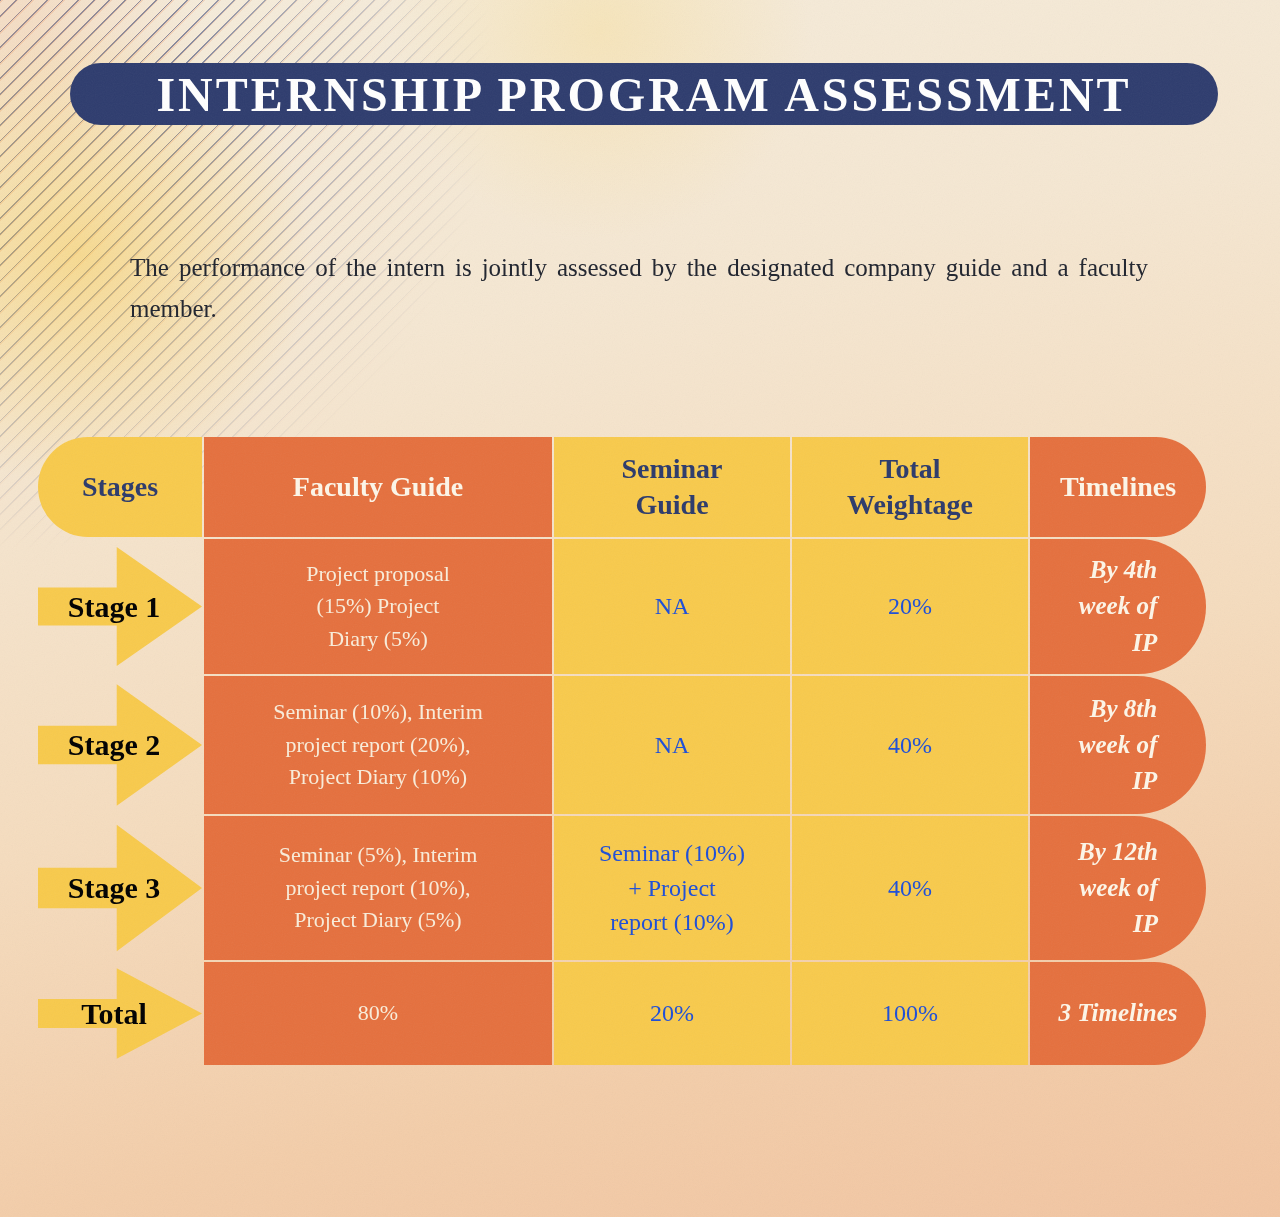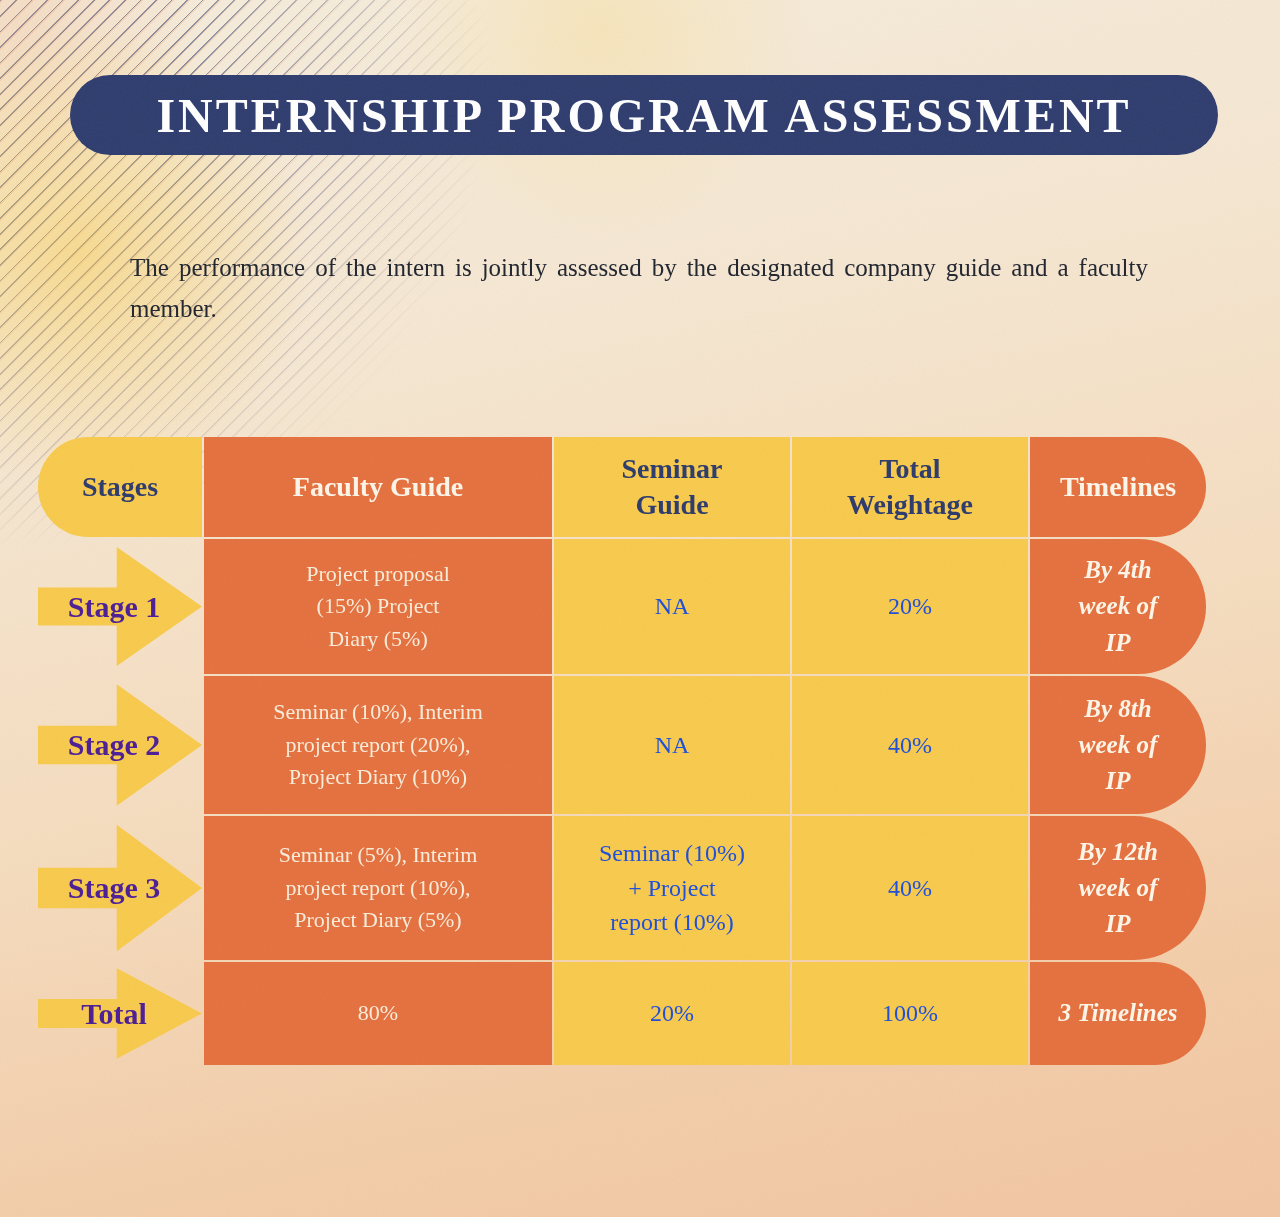--- a/index.html
+++ b/index.html
@@ -26,21 +26,21 @@
     position:absolute;inset:0;pointer-events:none;
     background:
       radial-gradient(circle 340px at 80px 255px, rgba(249,203,77,0.50), rgba(249,203,77,0) 68%),
       radial-gradient(circle 300px at 600px 30px, rgba(248,216,125,0.32), rgba(248,216,125,0) 70%),
       radial-gradient(circle 260px at 20px 20px, rgba(240,150,90,0.18), rgba(240,150,90,0) 70%);
   }
   .grain{position:absolute;inset:0;width:100%;height:100%;opacity:0.055;pointer-events:none;}
 
   
   .banner{
-    position:absolute;left:70px;top:75px;width:1148px;height:80px;
+    position:absolute;left:70px;top:63px;width:1148px;height:62px;
     background:#2e3c6e;border-radius:43px;
     display:flex;align-items:center;justify-content:center;
   }
   .banner h1{
     margin:0;color:#ffffff;font-size:48px;font-weight:bold;
     letter-spacing:3px;white-space:nowrap;
   }
 
   
   .intro{
@@ -57,35 +57,35 @@
     grid-template-rows:100px 135px 138px 144px 103px;
     gap:2px;
   }
   .cell{
     display:flex;align-items:center;justify-content:center;
     text-align:center;white-space:pre-line;
   }
   .c-yellow{background:#f8ca4c;}
   .c-orange{background:#e5703e;}
   .hdr-left{border-radius:999px 0 0 999px;}
-  .tl{border-radius:0 999px 999px 0;}
+  .tl{border-radius:0 999px 999px 0;text-align:right;}
   .navy-b{color:#2c3a6b;font-weight:bold;font-size:28px;line-height:1.3;}
   .cream-b{color:#fdf6e8;font-weight:bold;font-size:28px;line-height:1.3;}
   .cream{color:#f9edda;font-size:22px;line-height:1.48;}
   .dark{color:#1d4ed8;font-size:24px;line-height:1.45;}
   .tl-text{color:#fdf6e8;font-weight:bold;font-size:25px;line-height:1.45;font-style:italic;}
 
   
   .arrow{
     background:#f8ca4c;
     clip-path:polygon(0 36%,48% 36%,48% 6%,100% 50%,48% 94%,48% 64%,0 64%);
     display:flex;align-items:center;justify-content:center;
   }
   .arrow span{
-    color:#4c1d95;font-weight:bold;font-size:30px;
+    color:#000000;font-weight:bold;font-size:30px;
     transform:translateX(-6px);
   }
 </style>
 </head>
 <body>
 
 <div class="page">
 
   <div class="deco-stripes"></div>
   <div class="deco-glow"></div>

